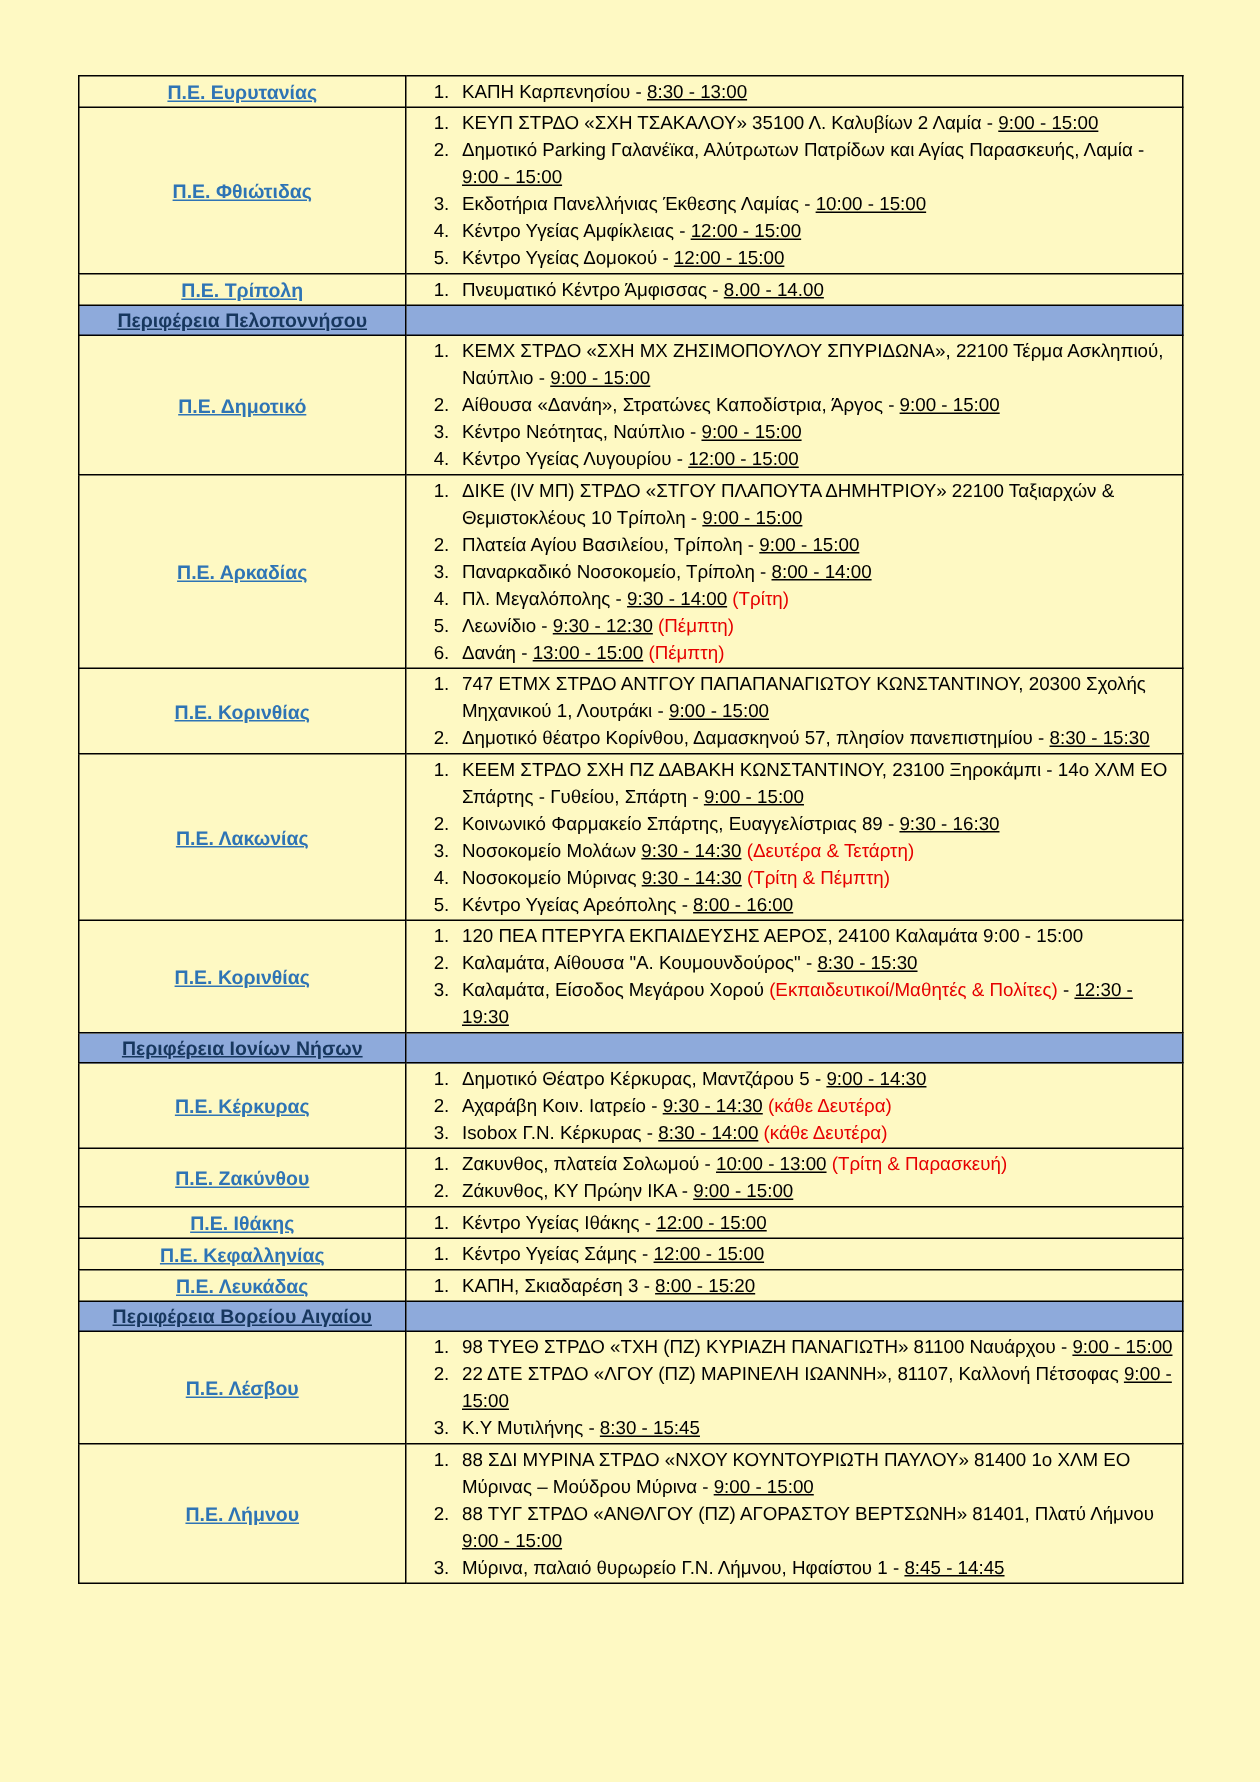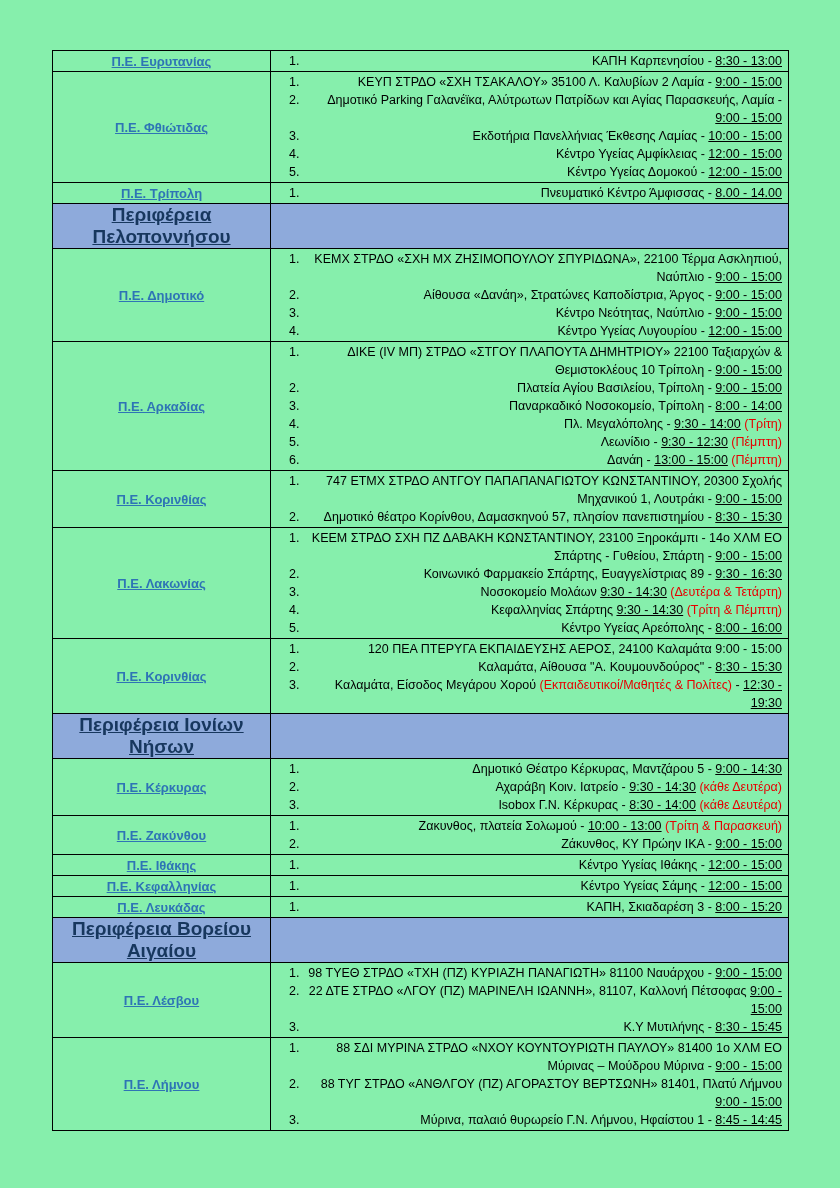--- a/index.html
+++ b/index.html
@@ -9,48 +9,48 @@
     --body-text:#000000;
     --note-red:#E60000;
     --border:#000000;
   }
   html,body{margin:0;padding:0;}
   body{
     width:840px;height:1188px;background:#ffffff;
     font-family:"Liberation Sans", sans-serif;
     color:var(--body-text);
   }
-  .page{position:relative;width:840px;height:1188px;overflow:hidden;background:#86efac;}
+  .page{position:relative;width:840px;height:1188px;overflow:hidden;background:#fef9c3;}
   table.sched{
     position:absolute;left:52px;top:50px;width:737px;
     border-collapse:collapse;table-layout:fixed;
   }
   table.sched td{
     border:1.5px solid var(--border);
     vertical-align:middle;
     font-size:12.5px;
   }
   td.region-cell{
     width:215px;text-align:center;
   }
   .region-label{
     color:var(--region-blue);font-weight:bold;font-size:13px;
     text-decoration:underline;
   }
   td.locations-cell{padding:1px 6px 1px 0;}
   ol.loc-list{margin:0;padding:0 0 0 32px;}
   ol.loc-list li{
-    padding-left:5px;line-height:18px;font-size:12.5px;color:var(--body-text);text-align:right;
+    padding-left:5px;line-height:18px;font-size:12.5px;color:var(--body-text);
   }
   tr.section-row td{
     background:var(--section-bg);height:19px;padding:0;
   }
   td.section-label-cell{text-align:center;}
   .section-label{
-    color:var(--section-text);font-weight:bold;font-size:19px;
+    color:var(--section-text);font-weight:bold;font-size:13px;
     text-decoration:underline;
   }
   .seg-u{text-decoration:underline;}
   .seg-red{color:var(--note-red);}
 </style>
 </head>
 <body>
 
 <div class="page">
   <table class="sched">
@@ -120,21 +120,21 @@
             </ol>
           </td>
         </tr>
         <tr>
           <td class="region-cell"><span class="region-label">Π.Ε. Λακωνίας</span></td>
           <td class="locations-cell">
             <ol class="loc-list">
               <li><span>ΚΕΕΜ ΣΤΡΔΟ ΣΧΗ ΠΖ ΔΑΒΑΚΗ ΚΩΝΣΤΑΝΤΙΝΟΥ, 23100 Ξηροκάμπι - 14ο ΧΛΜ ΕΟ Σπάρτης - Γυθείου, Σπάρτη - </span><span class="seg-u">9:00 - 15:00</span></li>
               <li><span>Κοινωνικό Φαρμακείο Σπάρτης, Ευαγγελίστριας 89 - </span><span class="seg-u">9:30 - 16:30</span></li>
               <li><span>Νοσοκομείο Μολάων </span><span class="seg-u">9:30 - 14:30</span><span> </span><span class="seg-red">(Δευτέρα &amp; Τετάρτη)</span></li>
-              <li><span>Κεφαλληνίας Σπάρτης </span><span class="seg-u">9:30 - 14:30</span><span> </span><span class="seg-red">(Τρίτη &amp; Πέμπτη)</span></li>
+              <li><span>Νοσοκομείο Μύρινας </span><span class="seg-u">9:30 - 14:30</span><span> </span><span class="seg-red">(Τρίτη &amp; Πέμπτη)</span></li>
               <li><span>Κέντρο Υγείας Αρεόπολης - </span><span class="seg-u">8:00 - 16:00</span></li>
             </ol>
           </td>
         </tr>
         <tr>
           <td class="region-cell"><span class="region-label">Π.Ε. Κορινθίας</span></td>
           <td class="locations-cell">
             <ol class="loc-list">
               <li><span>120 ΠΕΑ ΠΤΕΡΥΓΑ ΕΚΠΑΙΔΕΥΣΗΣ ΑΕΡΟΣ, 24100 Καλαμάτα 9:00 - 15:00</span></li>
               <li><span>Καλαμάτα, Αίθουσα "Α. Κουμουνδούρος" - </span><span class="seg-u">8:30 - 15:30</span></li>

